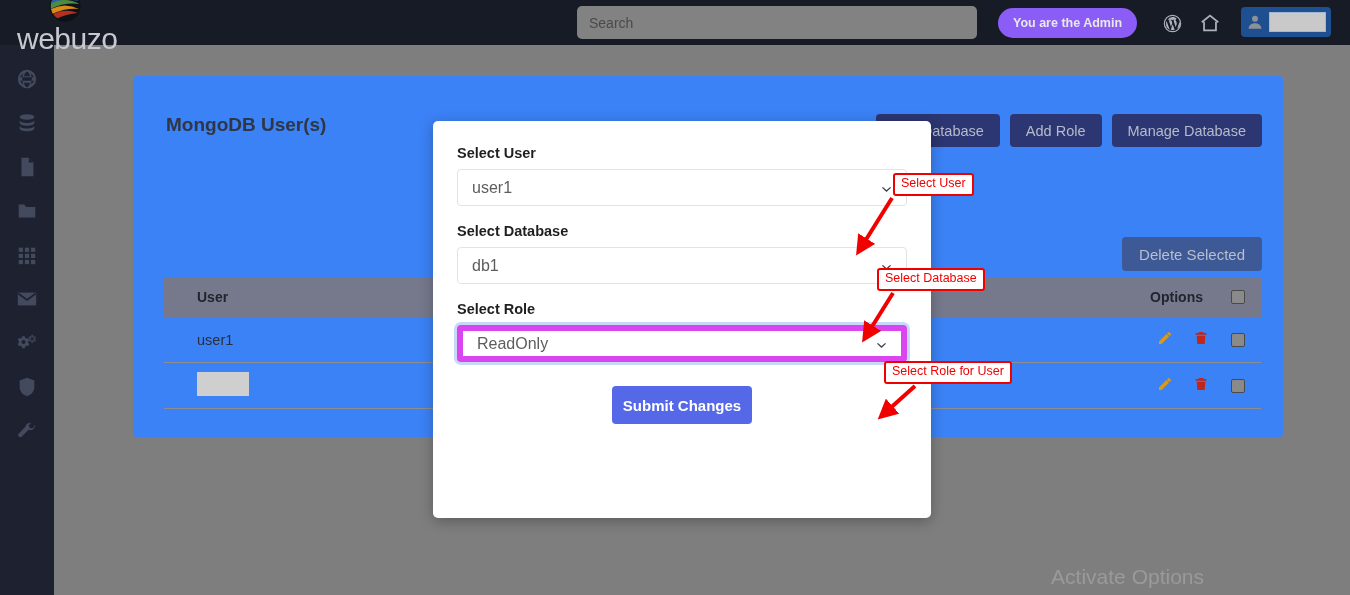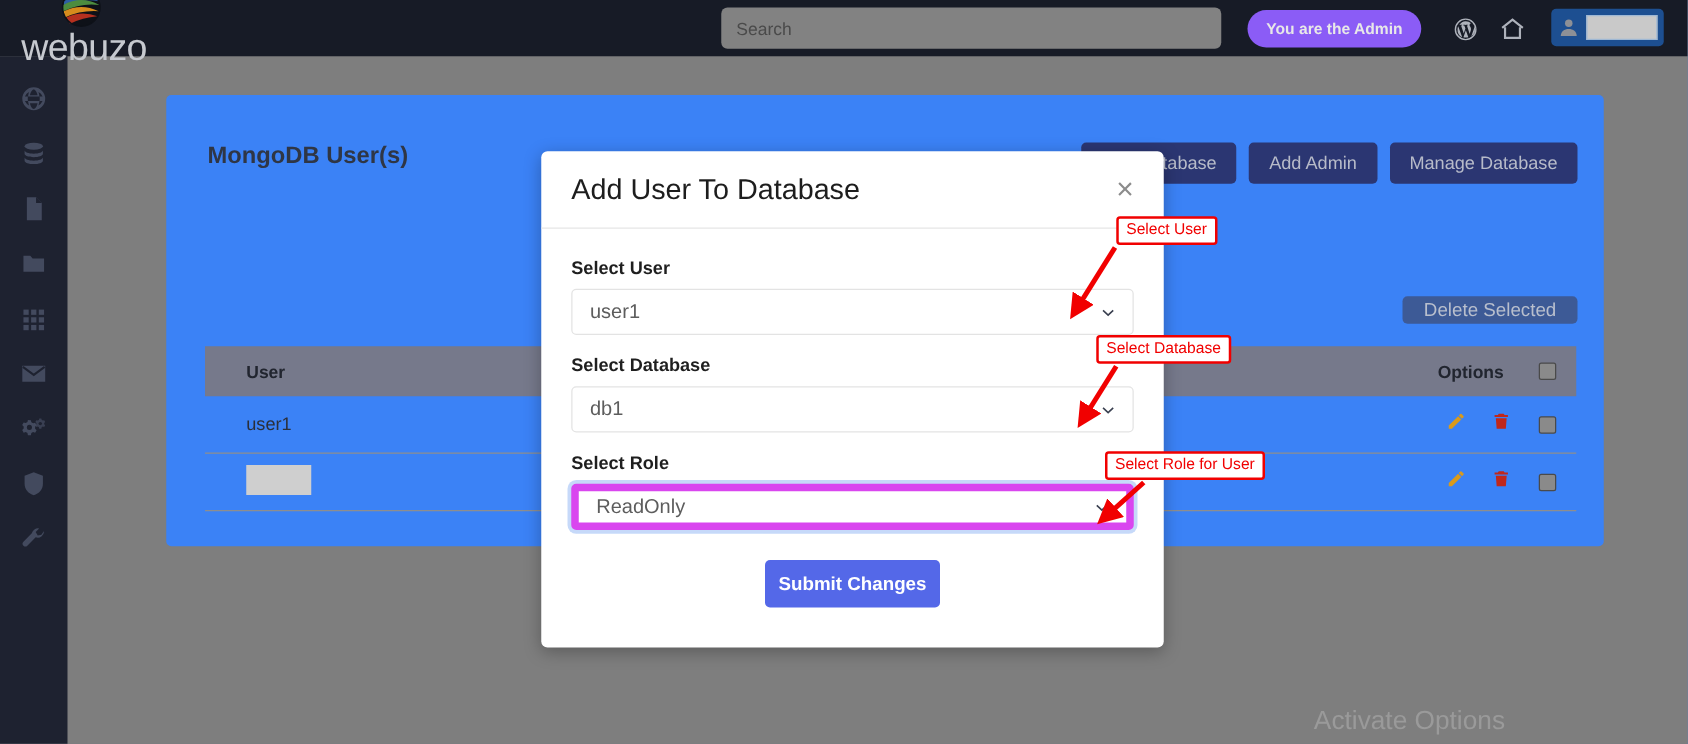--- a/index.html
+++ b/index.html
@@ -98,21 +98,21 @@
     background: #2b3672; color: #b7bbc9;
     border: none; border-radius: 4px;
     height: 33px; padding: 0 16px;
     font-size: 14.5px; font-family: "Liberation Sans", sans-serif;
     cursor: pointer; white-space: nowrap;
   }
   .btn-del-selected {
     position: absolute; right: 21px; top: 161px;
     background: #3d5a96; color: #b9bfcd;
     border: none; border-radius: 4px;
-    height: 22px; padding: 0 17px;
+    height: 34px; padding: 0 17px;
     font-size: 15px; font-family: "Liberation Sans", sans-serif;
     cursor: pointer;
   }
 
   
   .tbl { position: absolute; left: 31px; top: 201px; width: 1097px; }
   .tbl-head {
     display: flex; align-items: center;
     height: 40px; background: #76798b;
   }
@@ -324,21 +324,21 @@
       </svg>
   </div>
 </div>
 
 <div class="page">
   <div class="card">
     <div class="card-title">MongoDB User(s)</div>
 
     <div class="top-actions">
       <button class="btn-navy">Add Database</button>
-      <button class="btn-navy">Add Admin</button>
+      <button class="btn-navy">Add Role</button>
       <button class="btn-navy">Manage Database</button>
     </div>
 
     <button class="btn-del-selected">Delete Selected</button>
 
     <div class="tbl">
       <div class="tbl-head">
         <div class="cell c-user">User</div>
         <div class="cell c-mid"></div>
         <div class="cell c-opt">Options</div>
@@ -386,24 +386,20 @@
             <span class="cbx"></span>
           </div>
       </div>
     </div>
   </div>
 
   <div class="watermark">Activate Options</div>
 </div>
 
 <div class="modal">
-  <div class="modal-head">
-    <div class="modal-title">Add User To Database</div>
-    <div class="modal-close">×</div>
-  </div>
 
   <div class="modal-body">
     <div class="fld-label">Select User</div>
     <div class="sel">
       <span>user1</span>
       <span class="chev">
         <svg viewBox="0 0 16 16" width="13" height="13" fill="none" stroke="#3a4050" stroke-width="1.6">
             <path d="M3 6l5 4.5L13 6"></path>
           </svg>
       </span>

